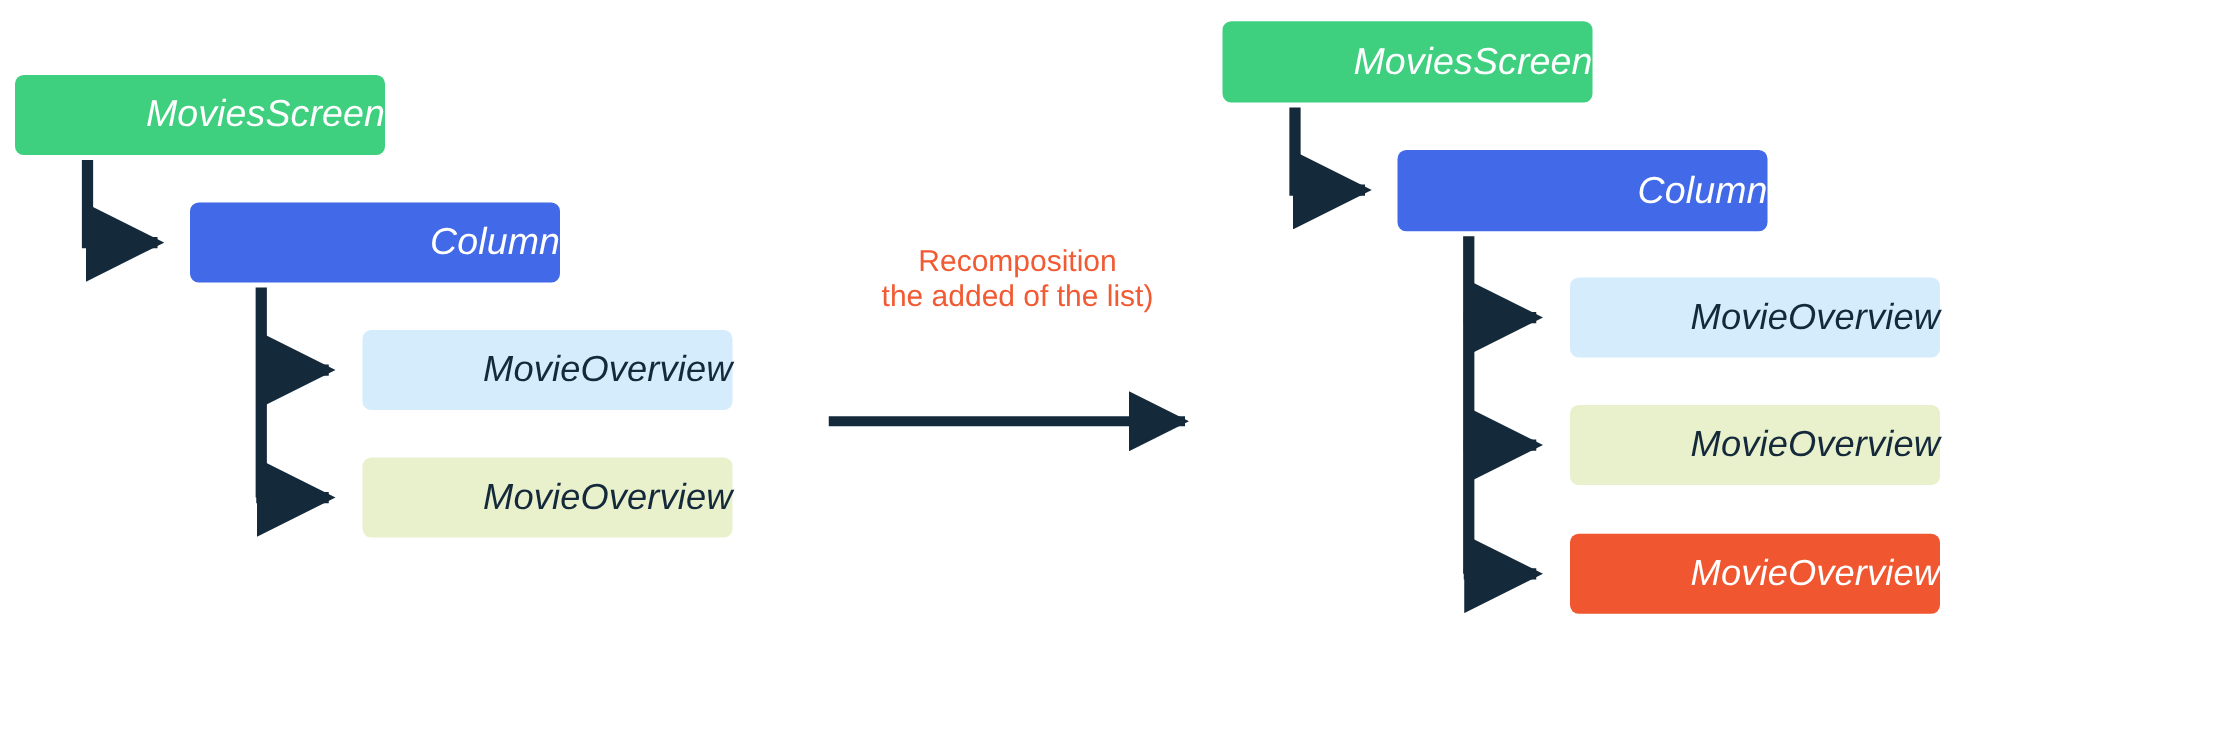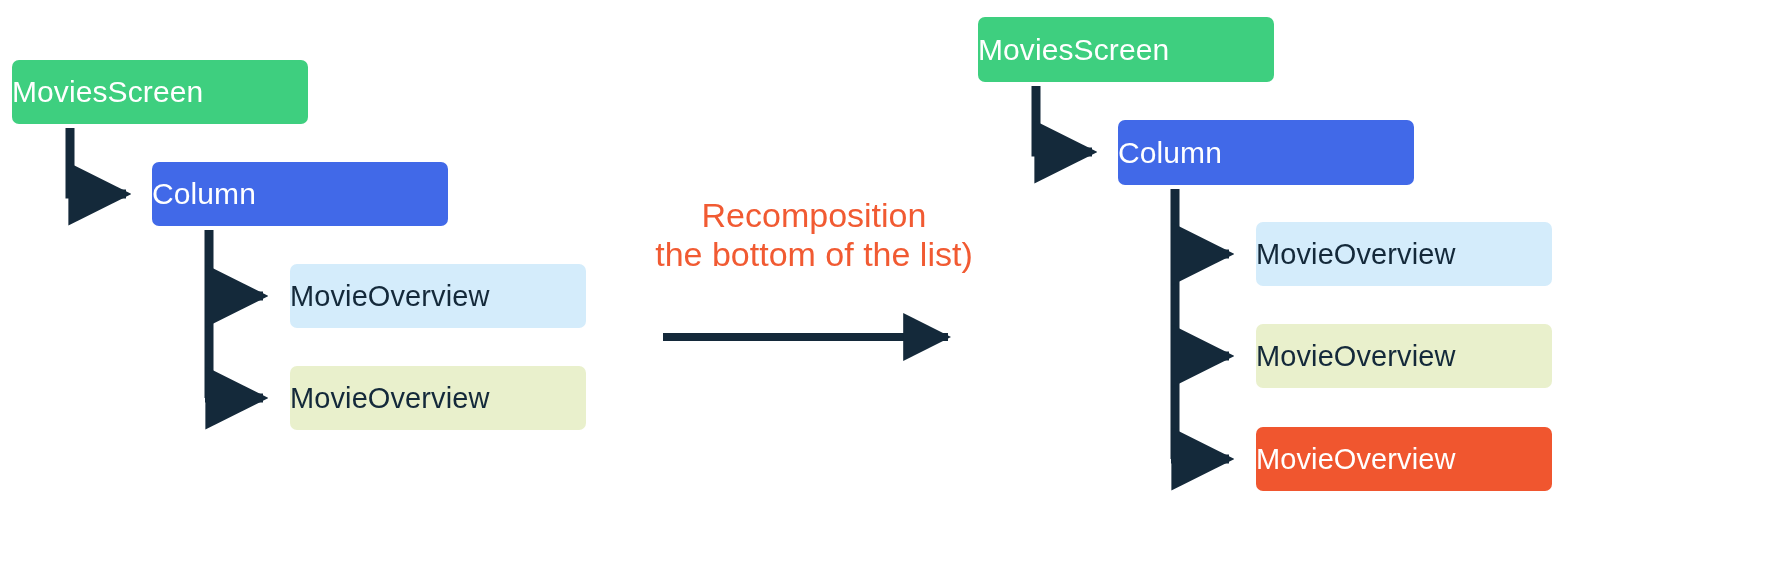--- a/index.html
+++ b/index.html
@@ -18,23 +18,24 @@
     height: 584px;
     background: #ffffff;
     overflow: hidden;
   }
   .node {
     position: absolute;
     box-sizing: border-box;
     border-radius: 7px;
     display: flex;
     align-items: center;
-    justify-content: flex-start;
+    justify-content: flex-end;
     white-space: nowrap;
     letter-spacing: 0.1px;
+    font-style: italic;
   }
   .node-label {
     display: block;
     line-height: 1;
   }
   svg.edges {
     position: absolute;
     left: 0;
     top: 0;
     width: 1779px;
@@ -90,23 +91,23 @@
   </div>
 
   <div class="node" style="left: 290px; top: 264px; width: 296px; height: 64px; background: rgb(212, 236, 251); color: rgb(20, 41, 58); font-size: 29px;">
     <span class="node-label">MovieOverview</span>
   </div>
 
   <div class="node" style="left: 290px; top: 366px; width: 296px; height: 64px; background: rgb(233, 240, 204); color: rgb(20, 41, 58); font-size: 29px;">
     <span class="node-label">MovieOverview</span>
   </div>
 
-  <div class="transition-text" id="transition-label" style="color: rgb(241, 90, 50); font-size: 34px; left: 655px; top: 196px; width: 318px;">
+  <div class="transition-text" id="transition-label" style="color: rgb(241, 90, 50); font-size: 24px; left: 655px; top: 196px; width: 318px;">
     <span class="transition-line">Recomposition</span>
-    <span class="transition-line">the bottom of the list)</span>
+    <span class="transition-line">the added of the list)</span>
   </div>
 
   <div class="node" style="left: 978px; top: 17px; width: 296px; height: 65px; background: rgb(62, 207, 127); color: rgb(255, 255, 255); font-size: 30px;">
     <span class="node-label">MoviesScreen</span>
   </div>
 
   <div class="node" style="left: 1118px; top: 120px; width: 296px; height: 65px; background: rgb(65, 105, 232); color: rgb(255, 255, 255); font-size: 30px;">
     <span class="node-label">Column</span>
   </div>
 

